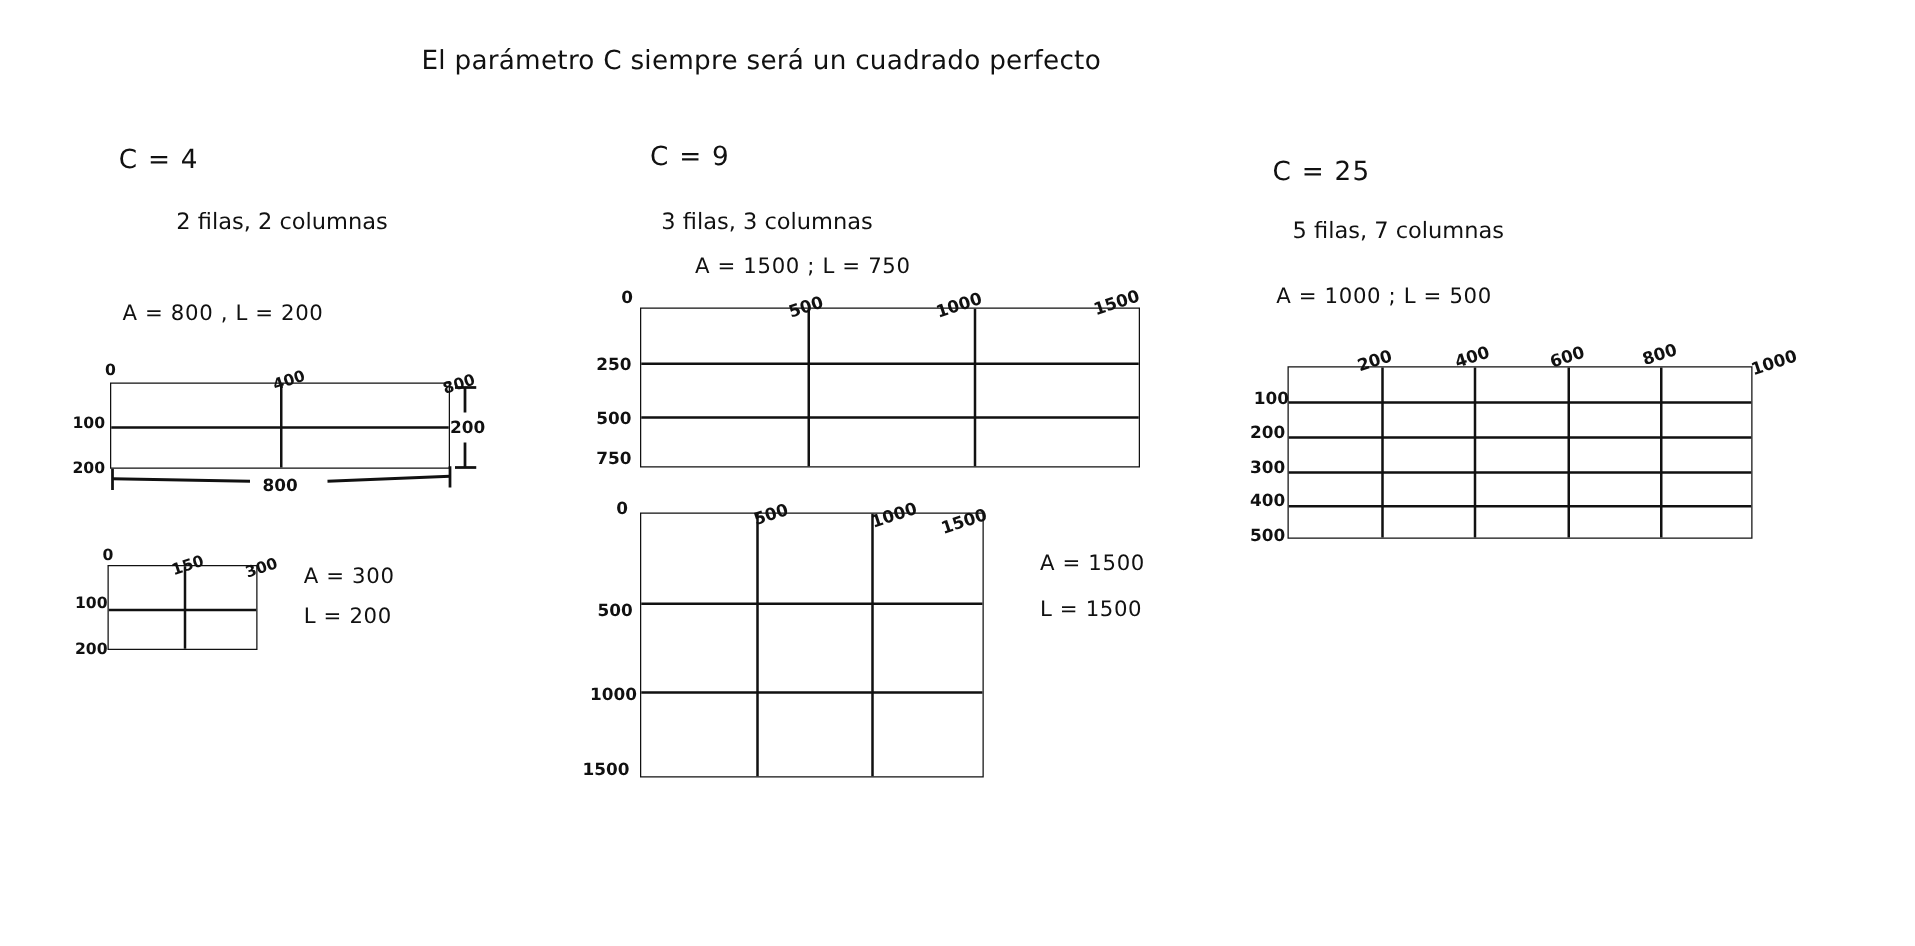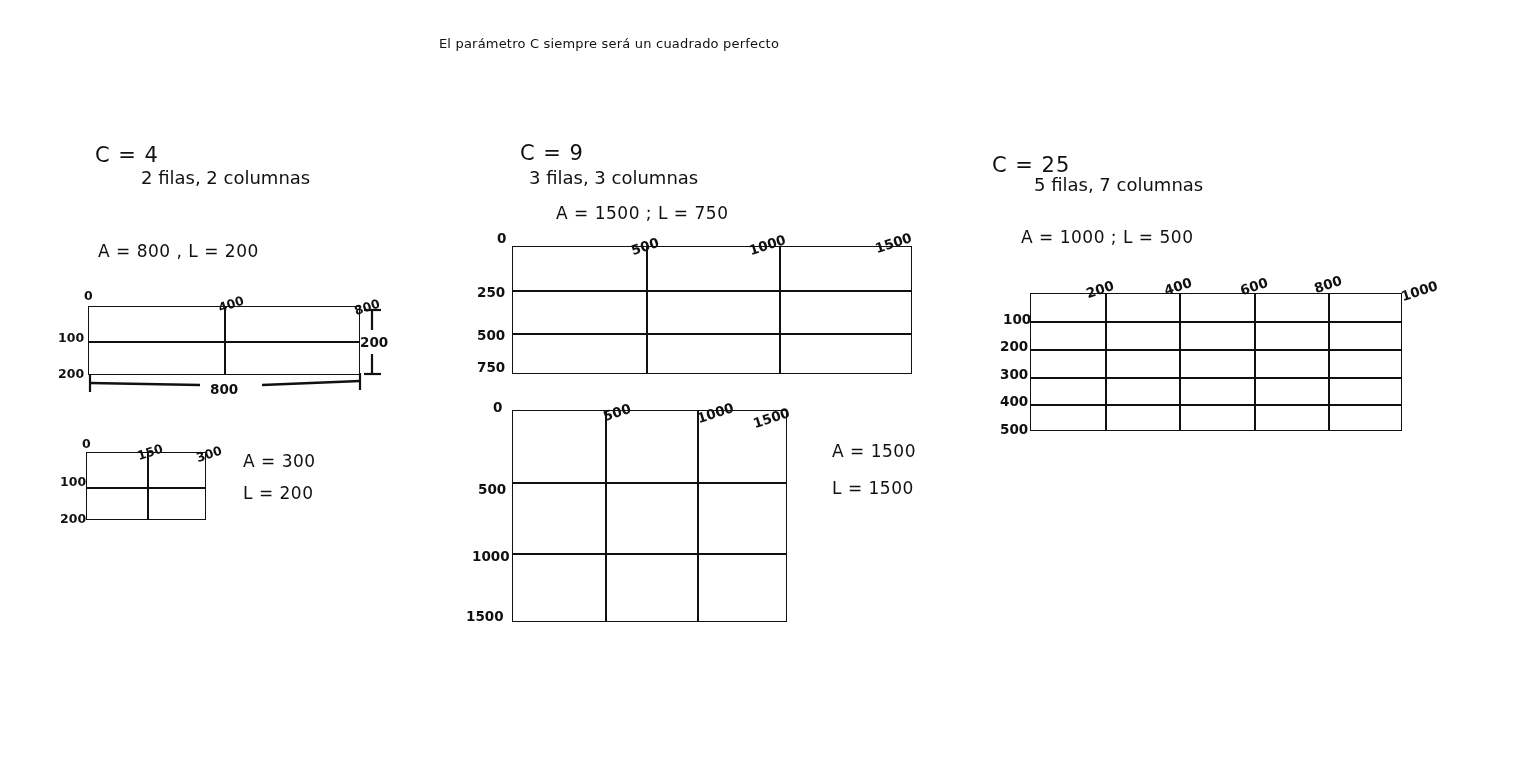--- a/index.html
+++ b/index.html
@@ -18,30 +18,30 @@
   .abs { position: absolute; }
   .hand {
     font-family: "DejaVu Sans", sans-serif;
     color: #111;
     white-space: nowrap;
   }
   
   #top-caption {
     left: 0; top: 36px; width: 1218px;
     text-align: center;
-    font-size: 13px;
+    font-size: 21px;
     letter-spacing: 0.2px;
   }
   #bottom-caption {
     left: 196px; top: 644px; width: 1120px;
     font-size: 19px;
     line-height: 30px;
   }
   
-  .c-label { font-size: 21px; letter-spacing: 1px; margin-top: 28px; }
+  .c-label { font-size: 21px; letter-spacing: 1px; }
   .sub-label { font-size: 18px; }
   .al-label { font-size: 17px; letter-spacing: 0.5px; }
   
   .grid {
     position: absolute;
     box-sizing: border-box;
     border: 1.6px solid #111;
   }
   .grid .vline, .grid .hline {
     position: absolute;
@@ -139,21 +139,21 @@
 <div class="abs tick rot big" style="left:606px; top:408px;">500</div>
 <div class="abs tick rot big" style="left:700px; top:410px;">1000</div>
 <div class="abs tick rot big" style="left:756px; top:415px;">1500</div>
 <div class="abs tick big" style="left:478px; top:481px;">500</div>
 <div class="abs tick big" style="left:472px; top:548px;">1000</div>
 <div class="abs tick big" style="left:466px; top:608px;">1500</div>
 
 <div class="abs hand al-label" style="left:832px; top:441px;">A = 1500</div>
 <div class="abs hand al-label" style="left:832px; top:478px;">L = 1500</div>
 
-<div class="abs hand c-label" style="left:992px; top:125px;">C = 25</div>
+<div class="abs hand c-label" style="left:1018px; top:125px;">C = 25</div>
 <div class="abs hand sub-label" style="left:1034px; top:174px;">5 filas, 7 columnas</div>
 <div class="abs hand al-label" style="left:1021px; top:227px;">A = 1000 ;  L = 500</div>
 
 <div class="grid" id="grid-c25-1" style="left:1030px; top:293px; width:372px; height:138px;">
   <div class="vline" style="left:74px;"></div>
   <div class="vline" style="left:148px;"></div>
   <div class="vline" style="left:223px;"></div>
   <div class="vline" style="left:297px;"></div>
   <div class="hline" style="top:27px;"></div>
   <div class="hline" style="top:55px;"></div>

